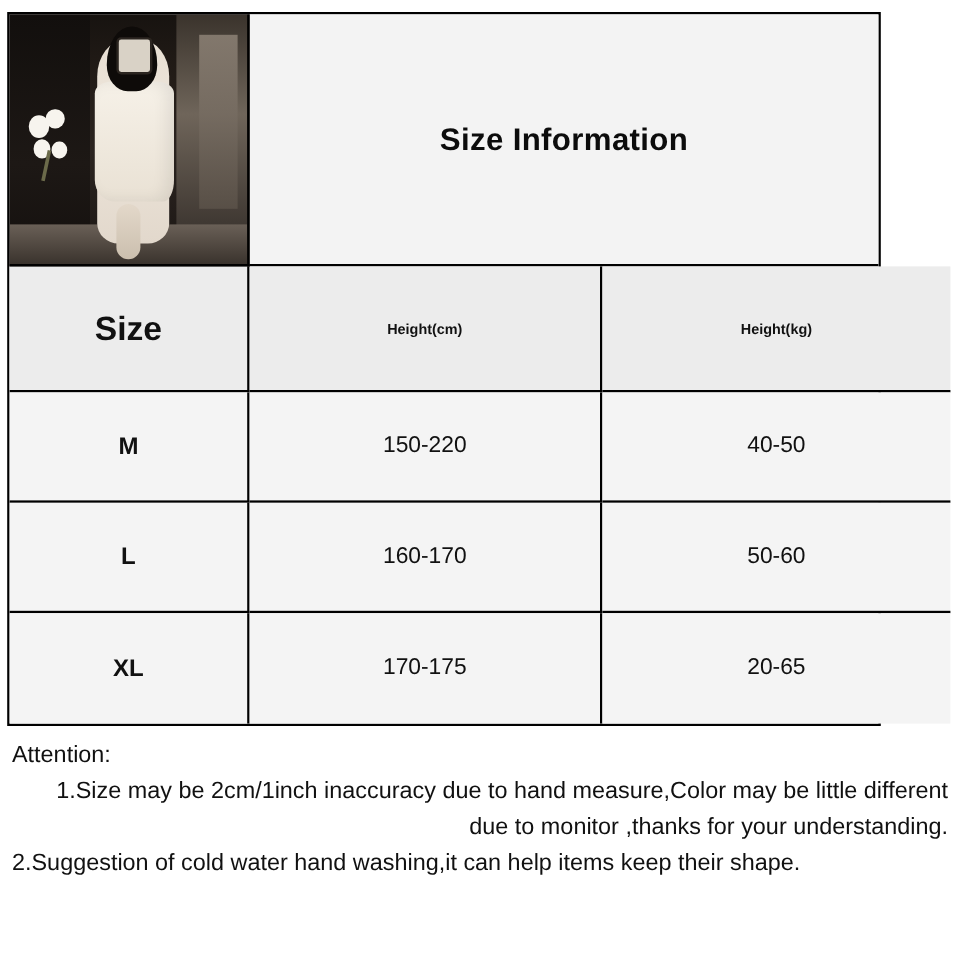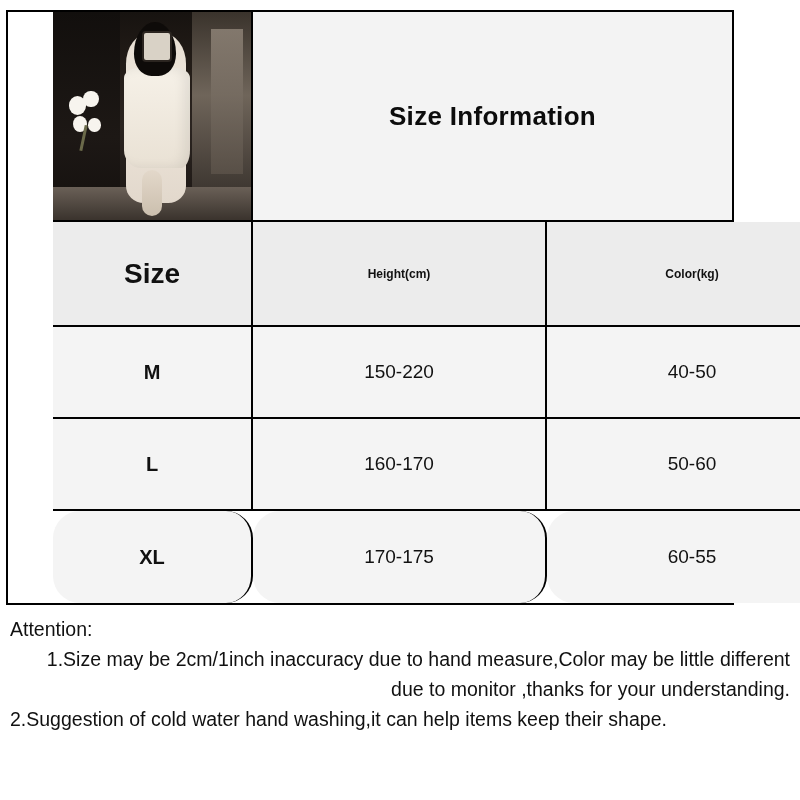--- a/index.html
+++ b/index.html
@@ -23,21 +23,20 @@
   }
 
   .table-wrap {
     position: absolute;
     left: 6px;
     top: 10px;
     width: 728px;
     border: 2px solid #000000;
     box-sizing: border-box;
     background: #ffffff;
-    padding-left: 45px;
   }
 
   .row {
     display: flex;
     width: 100%;
     box-sizing: border-box;
   }
 
   .cell {
     box-sizing: border-box;
@@ -91,21 +90,20 @@
   .row-data .cell {
     background: #f4f4f4;
     font-size: 19px;
   }
   .row-data .c1 {
     font-weight: bold;
     font-size: 20px;
   }
   .row-data.last .cell {
     border-bottom: none;
-    border-radius: 27px;
   }
 
   
   .attention {
     position: absolute;
     left: 8px;
     top: 612px;
     width: 784px;
     padding: 2px 2px 0 2px;
     box-sizing: border-box;
@@ -237,39 +235,39 @@
             <div class="ph-stem"></div>
           </div>
         </div>
       </div>
       <div class="cell title-cell">Size Information</div>
     </div>
 
     <div class="row row-colhead">
       <div class="cell c1 colhead-size">Size</div>
       <div class="cell c2 colhead-text">Height(cm)</div>
-      <div class="cell c3 colhead-text">Color(kg)</div>
+      <div class="cell c3 colhead-text">Height(kg)</div>
     </div>
 
     <div class="row row-data">
       <div class="cell c1">M</div>
       <div class="cell c2">150-220</div>
       <div class="cell c3">40-50</div>
     </div>
 
     <div class="row row-data">
       <div class="cell c1">L</div>
       <div class="cell c2">160-170</div>
       <div class="cell c3">50-60</div>
     </div>
 
     <div class="row row-data last">
       <div class="cell c1">XL</div>
       <div class="cell c2">170-175</div>
-      <div class="cell c3">60-55</div>
+      <div class="cell c3">20-65</div>
     </div>
 
   </div>
 
   <div class="attention">
     <div class="line">Attention:</div>
     <div class="line wrap">1.Size may be 2cm/1inch inaccuracy due to hand measure,Color may be little different due to monitor ,thanks for your understanding.</div>
     <div class="line">2.Suggestion of cold water hand washing,it can help items keep their shape.</div>
   </div>
 

